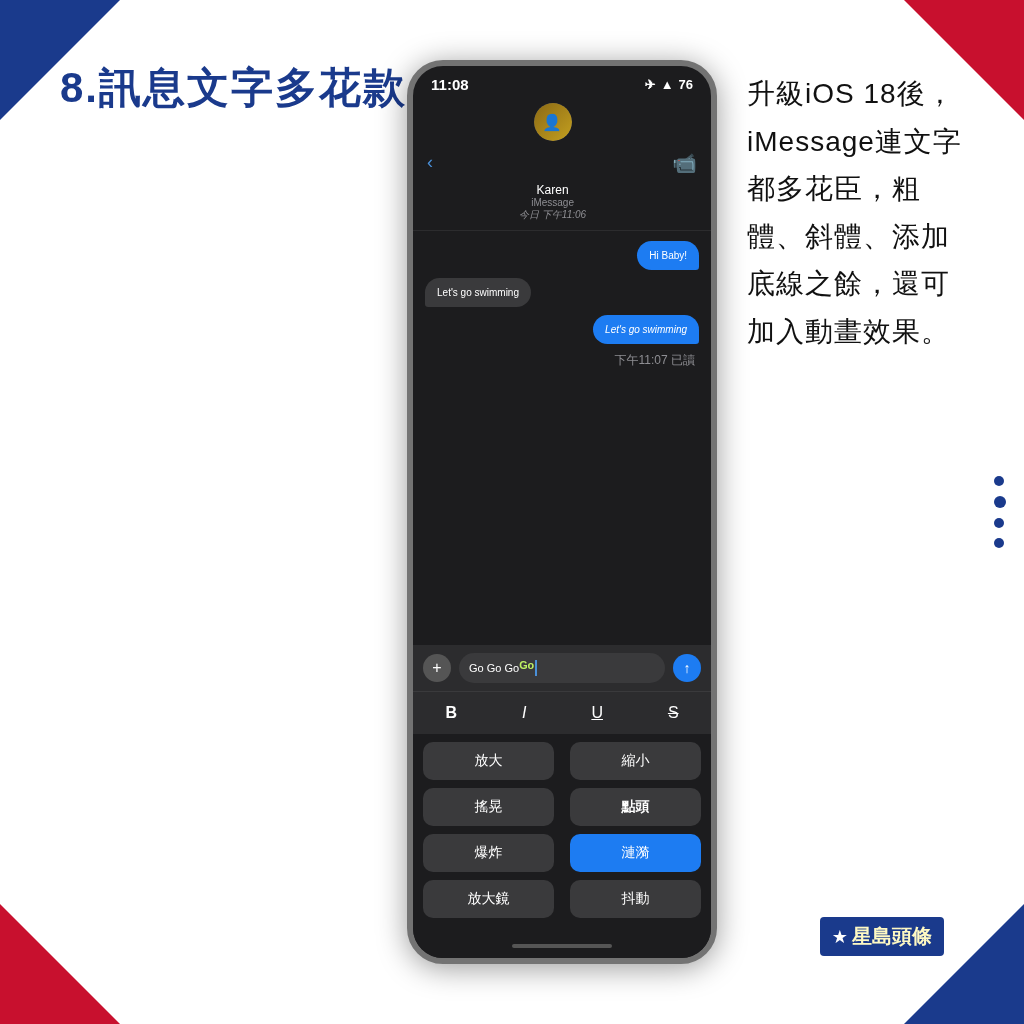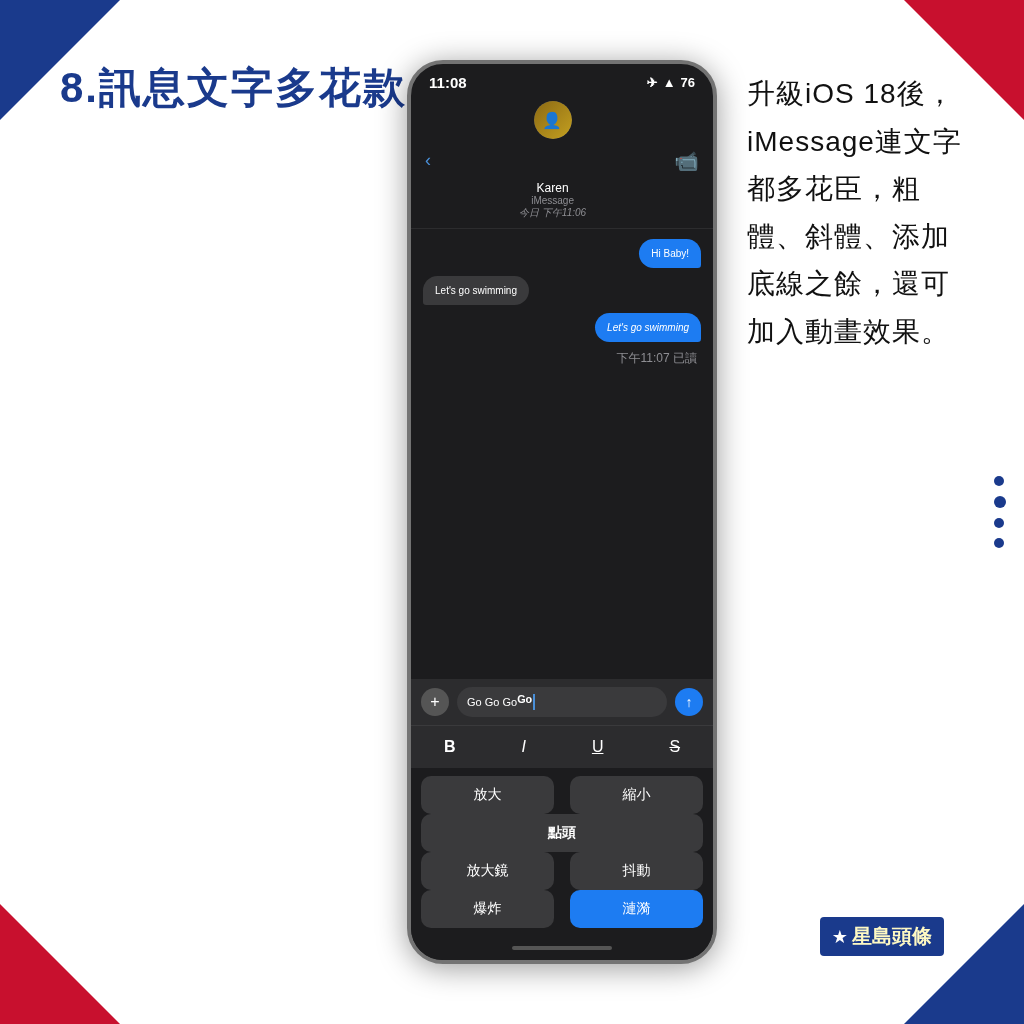--- a/index.html
+++ b/index.html
@@ -84,21 +84,21 @@
     
     .phone-mockup {
       width: 310px;
       min-width: 310px;
       background: #1c1c1e;
       border-radius: 36px;
       overflow: hidden;
       display: flex;
       flex-direction: column;
       box-shadow: 0 4px 30px rgba(0,0,0,0.4);
-      border: 4px solid #737373;
+      border: 6px solid #737373;
     }
 
     
     .status-bar {
       display: flex;
       justify-content: space-between;
       align-items: center;
       padding: 10px 18px 4px;
       color: #fff;
       font-size: 13px;
@@ -246,20 +246,21 @@
     .format-btn.strikethrough { text-decoration: line-through; }
 
     
     .effects-grid {
       background: #1c1c1e;
       padding: 8px 10px 12px;
     }
     .effect-row {
       display: flex;
       gap: 16px;
+      margin-bottom: 8px;
     }
     .effect-btn {
       flex: 1;
       background: #3a3a3c;
       color: #fff;
       border-radius: 10px;
       padding: 10px 0;
       text-align: center;
       font-size: 14px;
     }
@@ -383,21 +384,21 @@
         </div>
         <div class="read-status">下午11:07 已讀</div>
       </div>
 
       <div class="input-area">
         <div class="plus-btn">
           <span>+</span>
         </div>
         <div class="input-field-container">
           <span class="input-text">Go Go Go</span>
-          <span style="font-size:13px;color:#ffffff;font-weight:700;"><sup>Go</sup></span>
+          <span style="font-size:13px;color:#bef264;font-weight:700;"><sup>Go</sup></span>
           <span class="input-cursor"></span>
         </div>
         <div class="send-btn">
           <span>↑</span>
         </div>
       </div>
 
       <div class="format-toolbar">
         <span class="format-btn bold">B</span>
         <span class="format-btn italic">I</span>
@@ -409,37 +410,40 @@
         <div class="effect-row">
           <div class="effect-btn">
             <span>放大</span>
           </div>
           <div class="effect-btn">
             <span>縮小</span>
           </div>
         </div>
         <div class="effect-row">
           <div class="effect-btn">
+            <span>搖晃</span>
+          </div>
+          <div class="effect-btn">
             <span style="font-weight:700;">點頭</span>
-          </div>
-        </div>
-        <div class="effect-row">
-          <div class="effect-btn">
-            <span>放大鏡</span>
-          </div>
-          <div class="effect-btn">
-            <span>抖動</span>
           </div>
         </div>
         <div class="effect-row">
           <div class="effect-btn">
             <span>爆炸</span>
           </div>
           <div class="effect-btn active">
             <span>漣漪</span>
+          </div>
+        </div>
+        <div class="effect-row">
+          <div class="effect-btn">
+            <span>放大鏡</span>
+          </div>
+          <div class="effect-btn">
+            <span>抖動</span>
           </div>
         </div>
       </div>
 
       <div class="home-indicator">
         <div class="home-bar"></div>
       </div>
     </div>
 
     <div class="description-area">

